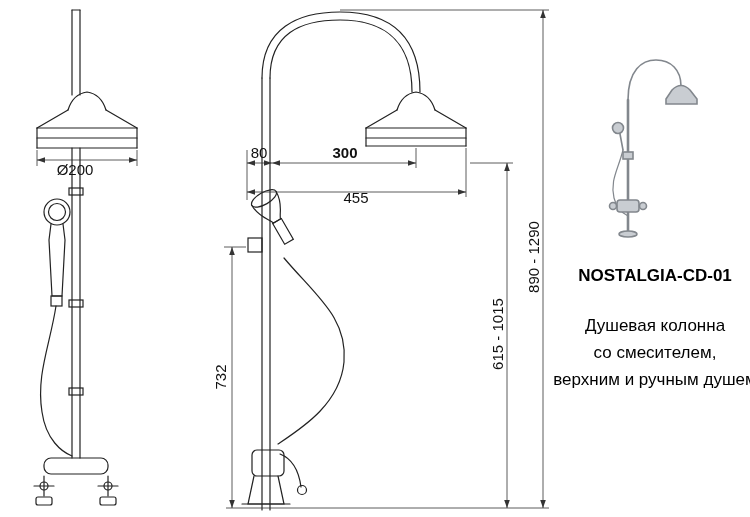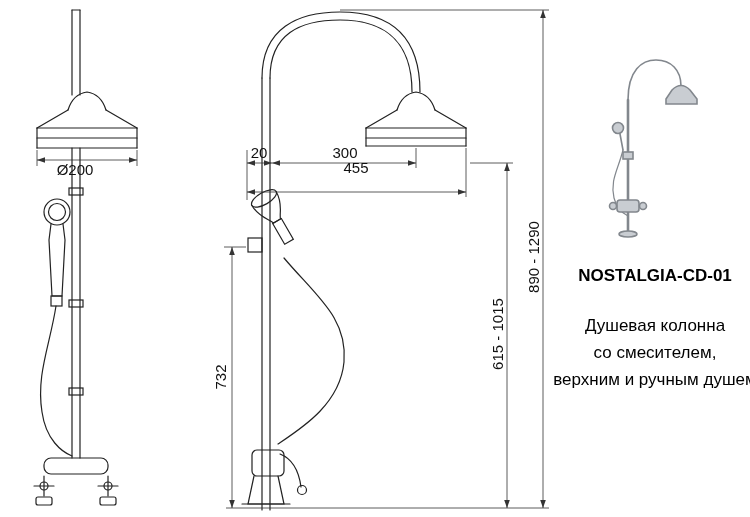--- a/index.html
+++ b/index.html
@@ -168,23 +168,23 @@
       <path d="M 623 150 C 618 170 610 180 614 198 C 617 210 624 214 628 216" stroke-width="1.2"></path>
       <rect x="623" y="152" width="10" height="7" fill="#c9cdd2"></rect>
       <rect x="617" y="200" width="22" height="12" rx="3" fill="#c9cdd2"></rect>
       <circle cx="613" cy="206" r="3.5" fill="#c9cdd2"></circle>
       <circle cx="643" cy="206" r="3.5" fill="#c9cdd2"></circle>
       <ellipse cx="628" cy="234" rx="9" ry="3" fill="#c9cdd2"></ellipse>
     </g>
   </svg>
 
   <span class="dim-label" style="left:35px; top:162px; width:80px;">Ø200</span>
-  <span class="dim-label" style="left:242px; top:145px; width:34px;">20</span>
-  <span class="dim-label" style="left:306px; top:145px; width:78px;">300</span>
-  <span class="dim-label" style="left:318px; top:160px; width:76px;">455</span>
+  <span class="dim-label" style="left:242px; top:145px; width:34px;">80</span>
+  <span class="dim-label" style="left:306px; top:145px; width:78px;font-weight:bold;">300</span>
+  <span class="dim-label" style="left:318px; top:190px; width:76px;">455</span>
   <span class="dim-label dim-vertical" style="left:196px; top:369px; width:50px;">732</span>
   <span class="dim-label dim-vertical" style="left:453px; top:326px; width:90px;">615 - 1015</span>
   <span class="dim-label dim-vertical" style="left:484px; top:249px; width:100px;">890 - 1290</span>
 
   <div class="product-name">NOSTALGIA-CD-01</div>
   <div class="product-desc">
     <div>Душевая колонна</div>
     <div>со смесителем,</div>
     <div>верхним и ручным душем</div>
   </div>

